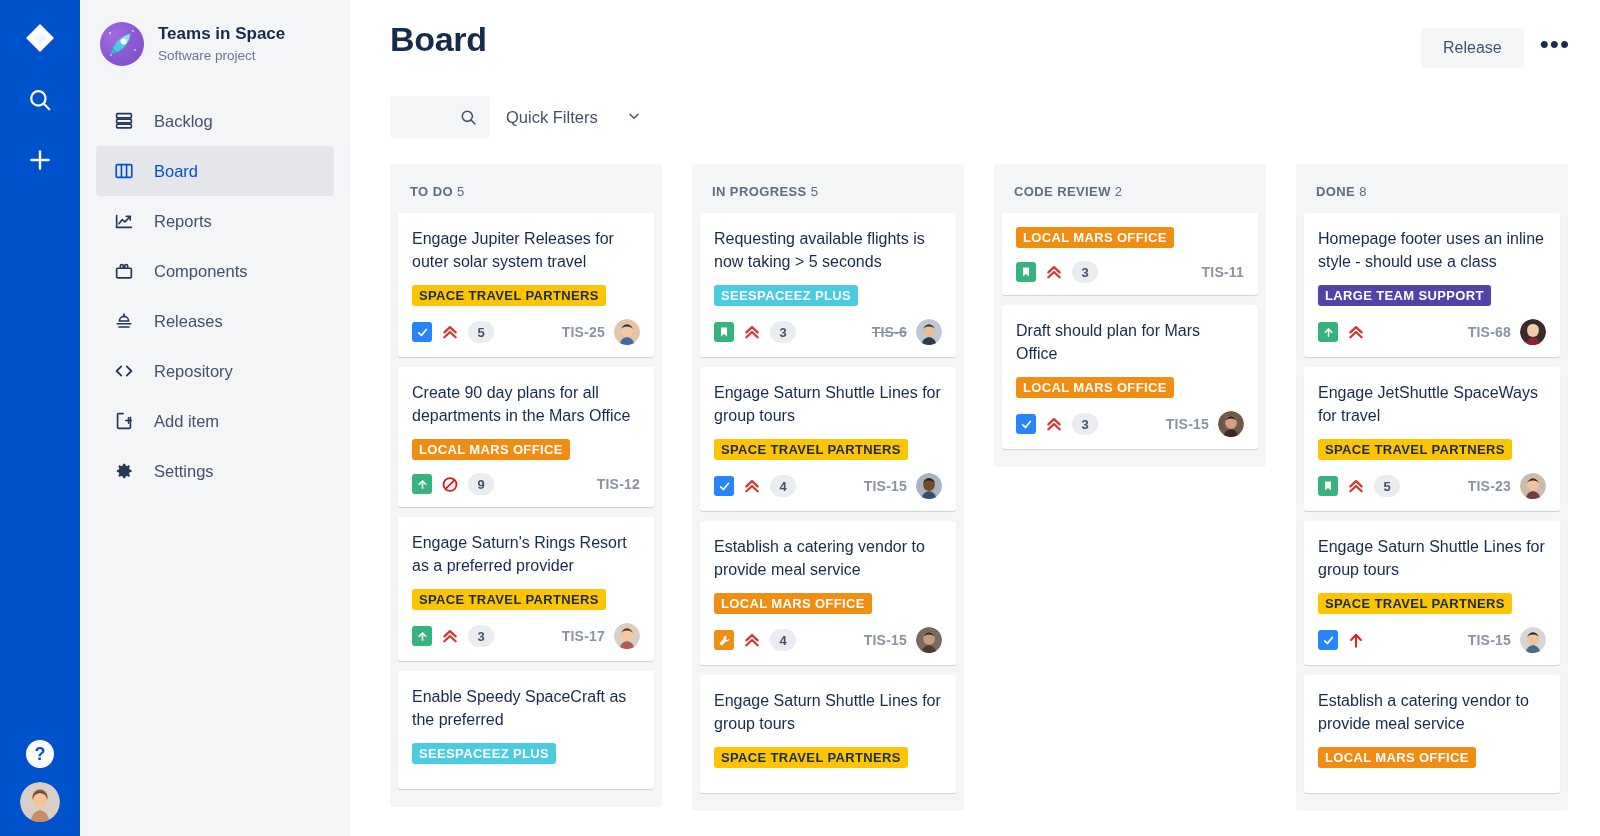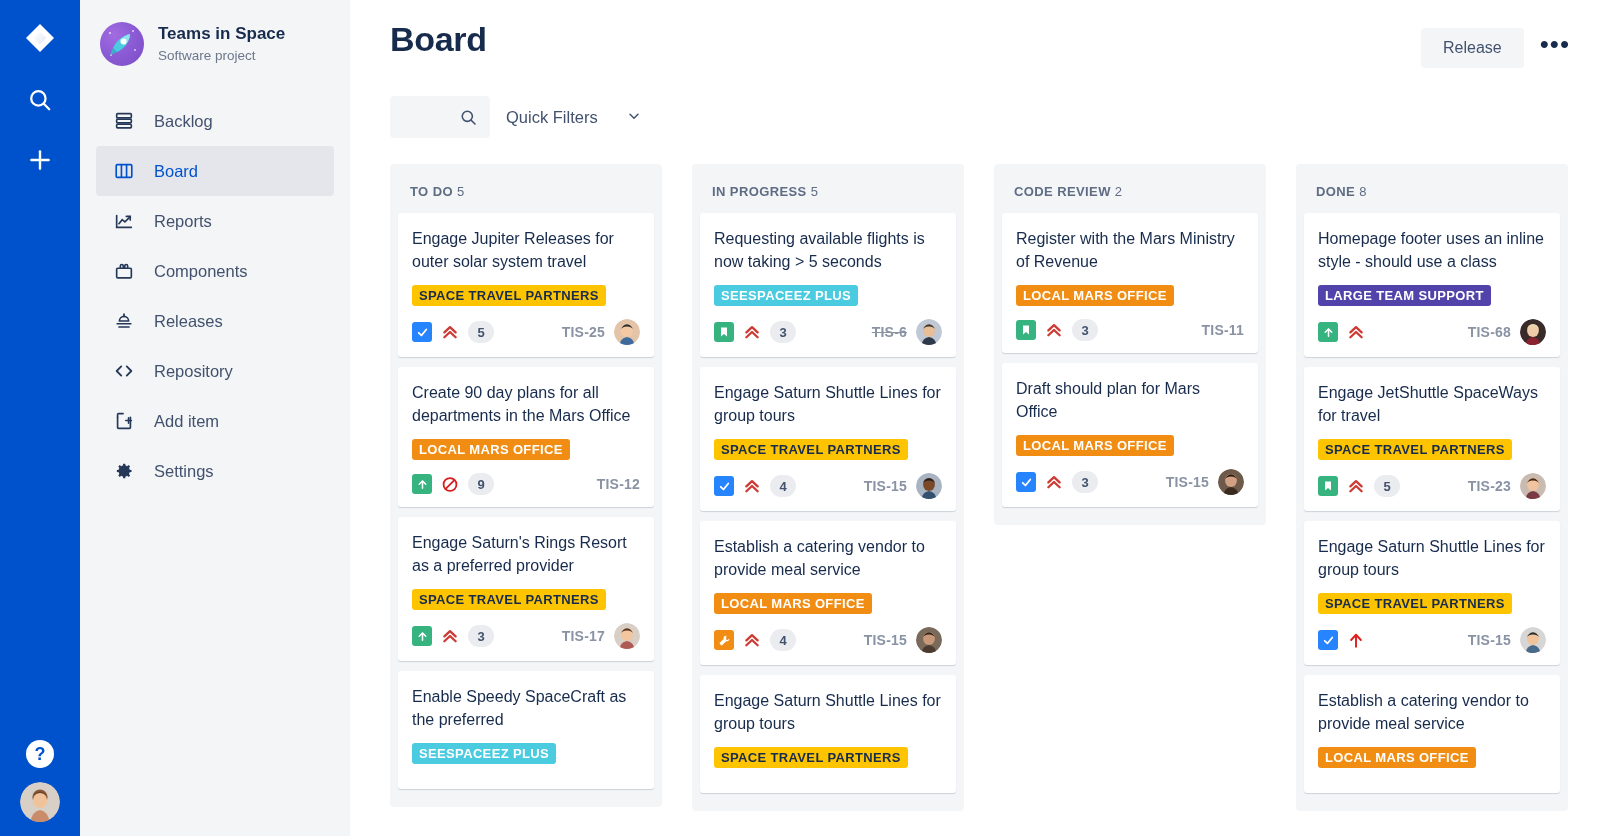--- a/index.html
+++ b/index.html
@@ -425,21 +425,21 @@
                   <path d="M20 7.5 a9 9 0 0 1 9 9 v2 a9 9 0 0 1 -18 0 v-2 a9 9 0 0 1 9 -9z" fill="#C89878"></path>
                   <path d="M10.8 17 a9.3 10.5 0 0 1 18.4 0 a7.5 4.6 0 0 0 -18.4 0z" fill="#34261D"></path>
                   <path d="M9 40 q0-10.5 11-12.5 q11 2 11 12.5z" fill="#4A3A30"></path>
                 </svg>
               </span>
             </div></div>
           <div class="card"><div class="card-title">Engage Saturn Shuttle Lines for group tours</div><div class="epic" style="background: rgb(255, 196, 0); color: rgb(23, 43, 77);">SPACE TRAVEL PARTNERS</div></div>
         </div>
         <div class="col">
           <div class="col-head"><span class="col-title">CODE REVIEW</span><span class="col-count">2</span></div>
-          <div class="card"><div class="card-title">Register with the Mars Ministry of Revenue</div><div class="epic" style="background: rgb(241, 141, 19); color: rgb(255, 255, 255);">LOCAL MARS OFFICE</div><div class="card-foot">
+          <div class="card"><div class="epic" style="background: rgb(241, 141, 19); color: rgb(255, 255, 255);">LOCAL MARS OFFICE</div><div class="card-foot">
               <span class="type-ico" style="background: rgb(54, 179, 126);">
                 <svg width="12" height="12" viewBox="0 0 24 24" fill="#fff">
                   <path d="M6 3h12v18l-6-5-6 5z"></path>
                 </svg>
               </span>
               <span class="prio">
                 <svg width="18" height="18" viewBox="0 0 24 24" fill="none" stroke="#CD3B34" stroke-width="3.1" stroke-linecap="round" stroke-linejoin="round">
                   <polyline points="4.5,12.5 12,5.5 19.5,12.5"></polyline>
                   <polyline points="4.5,19 12,12 19.5,19"></polyline>
                 </svg>

